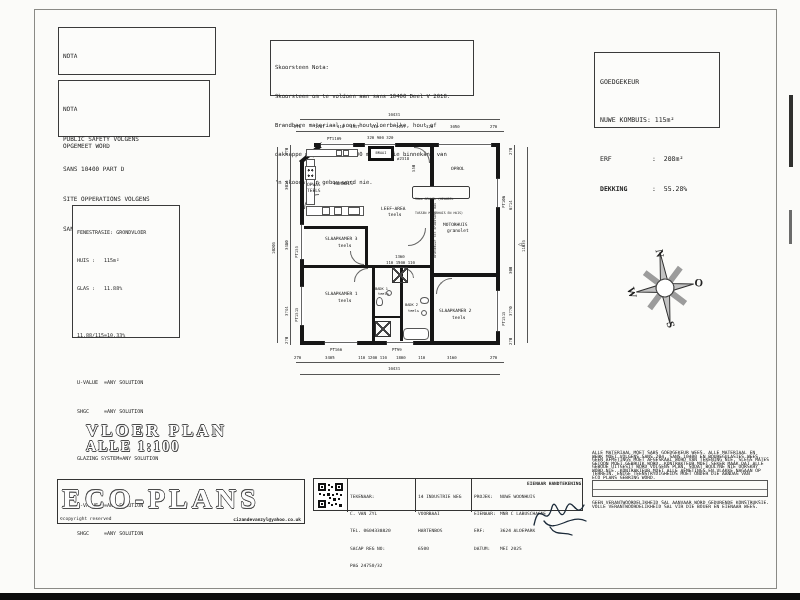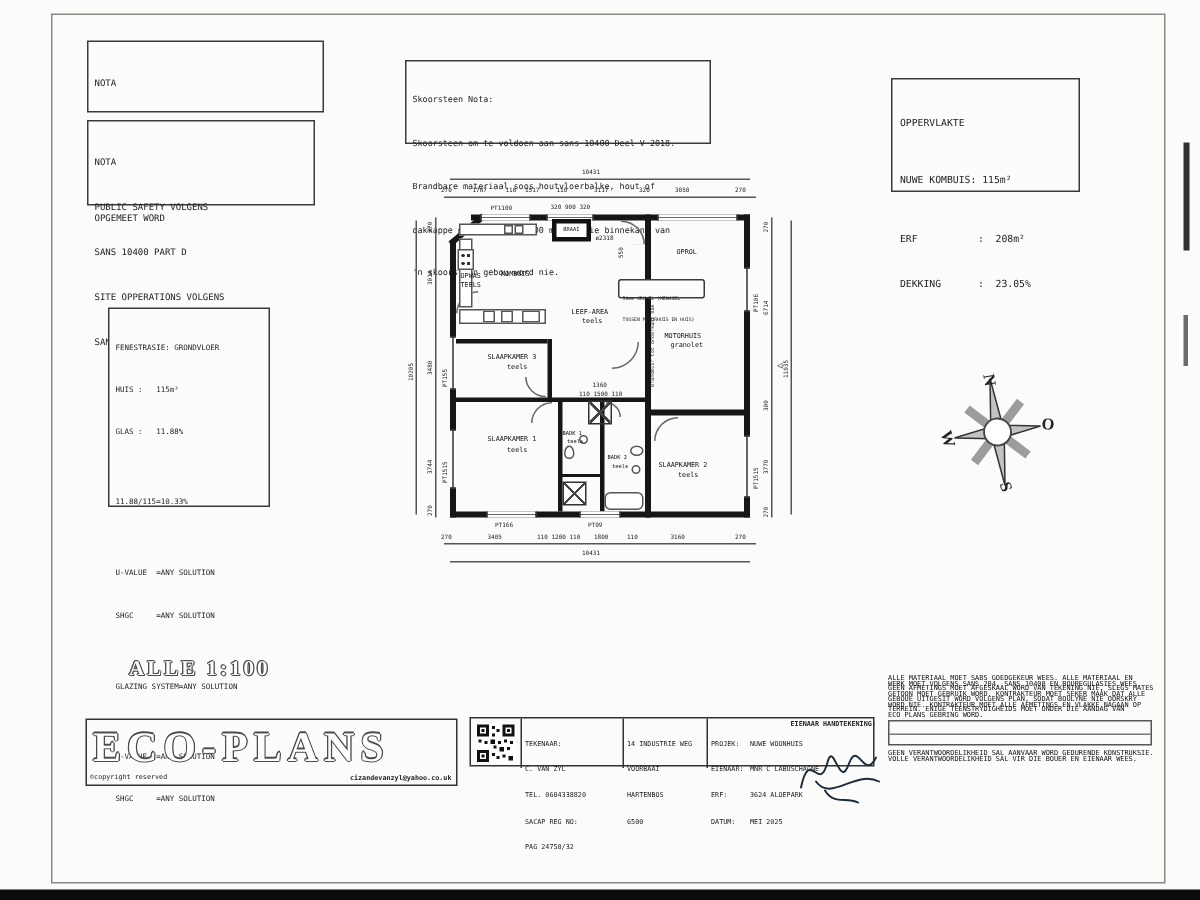--- a/index.html
+++ b/index.html
@@ -63,24 +63,24 @@
 
   <div class="nbox" style="left:270px;top:40px;width:204px;height:56px;font-size:5.6px;line-height:9.6px;">
     <div class="line">Skoorsteen Nota:</div>
     <div class="line">Skoorsteen om te voldoen aan sans 10400 Deel V 2018.</div>
     <div class="line">Brandbare materiaal soos houtvloerbalke, hout of</div>
     <div class="line">dakkappe mag nie binne 200 mm van die binnekant van</div>
     <div class="line">'n skoorsteen gebou word nie.</div>
   </div>
 
   <div class="nbox" style="left:594px;top:52px;width:126px;height:76px;font-size:6.5px;line-height:10px;padding:4px 5px;">
-    <div class="line">OPPERVLAKTE</div>
+    <div class="line">GOEDGEKEUR</div>
     <div class="line" style="margin-top:8px;"><span>NUWE KOMBUIS:</span> <span>115m²</span></div>
     <div class="line" style="margin-top:9px;"><span style="display:inline-block;width:52px;">ERF</span><span>:  208m²</span></div>
-    <div class="line"><span style="display:inline-block;width:52px;">DEKKING</span><span>:  23.05%</span></div>
+    <div class="line"><span style="display:inline-block;width:52px;font-weight:bold;">DEKKING</span><span>:  55.28%</span></div>
   </div>
 
   <div class="nbox" style="left:72px;top:205px;width:108px;height:133px;font-size:5px;line-height:9.4px;">
     <div class="line">FENESTRASIE: GRONDVLOER</div>
     <div class="line">HUIS :   115m²</div>
     <div class="line">GLAS :   11.88%</div>
     <div class="line"></div>
     <div class="line">11.88/115=10.33%</div>
     <div class="line"></div>
     <div class="line">U-VALUE  =ANY SOLUTION</div>
@@ -235,20 +235,21 @@
   <svg class="abs" style="left:626px;top:246px;transform:rotate(-8deg);" width="78" height="84" viewBox="0 0 78 84">
     <path d="M39,42 L57,24 M39,42 L57,60 M39,42 L21,60 M39,42 L21,24" stroke="#9c9c9c" stroke-width="6" fill="none"></path>
     <polygon points="39,6 43,38 68,42 43,46 39,78 35,46 10,42 35,38" fill="#c2c2c2" stroke="#333" stroke-width="1"></polygon>
     <circle cx="39" cy="42" r="9" fill="#fff" stroke="#444" stroke-width="1.2"></circle>
     <text x="38" y="10" font-family="Liberation Serif, serif" font-size="11" font-weight="bold" fill="#222" text-anchor="middle" transform="rotate(88 38 7)">N</text>
     <text x="73" y="45" font-family="Liberation Serif, serif" font-size="11" font-weight="bold" fill="#222" text-anchor="middle" transform="rotate(12 73 42)">O</text>
     <text x="39" y="82" font-family="Liberation Serif, serif" font-size="11" font-weight="bold" fill="#222" text-anchor="middle" transform="rotate(80 39 79)">S</text>
     <text x="5" y="45" font-family="Liberation Serif, serif" font-size="11" font-weight="bold" fill="#222" text-anchor="middle" transform="rotate(82 5 42)">W</text>
   </svg>
 
+  <div class="abs outline-text" style="left:86px;top:421px;font-size:17px;letter-spacing:3px;">VLOER PLAN</div>
   <div class="abs outline-text" style="left:86px;top:439px;font-size:14px;letter-spacing:2px;">ALLE 1:100</div>
 
   <div class="abs" style="left:57px;top:479px;width:248px;height:45px;border:1.5px solid #333;">
     <div class="outline-text" style="position:absolute;left:4px;top:3px;font-size:28px;letter-spacing:4px;">ECO-PLANS</div>
     <span style="position:absolute;left:2px;top:36px;font-size:4.5px;">©copyright reserved</span>
     <span style="position:absolute;right:3px;top:37px;font-size:4.5px;font-weight:bold;">cizandevanzyl@yahoo.co.uk</span>
   </div>
 
   <div class="abs" style="left:313px;top:478px;width:270px;height:33px;border:1px solid #333;">
     <div class="vl" style="left:33px;top:0;height:33px;background:#333;"></div>

